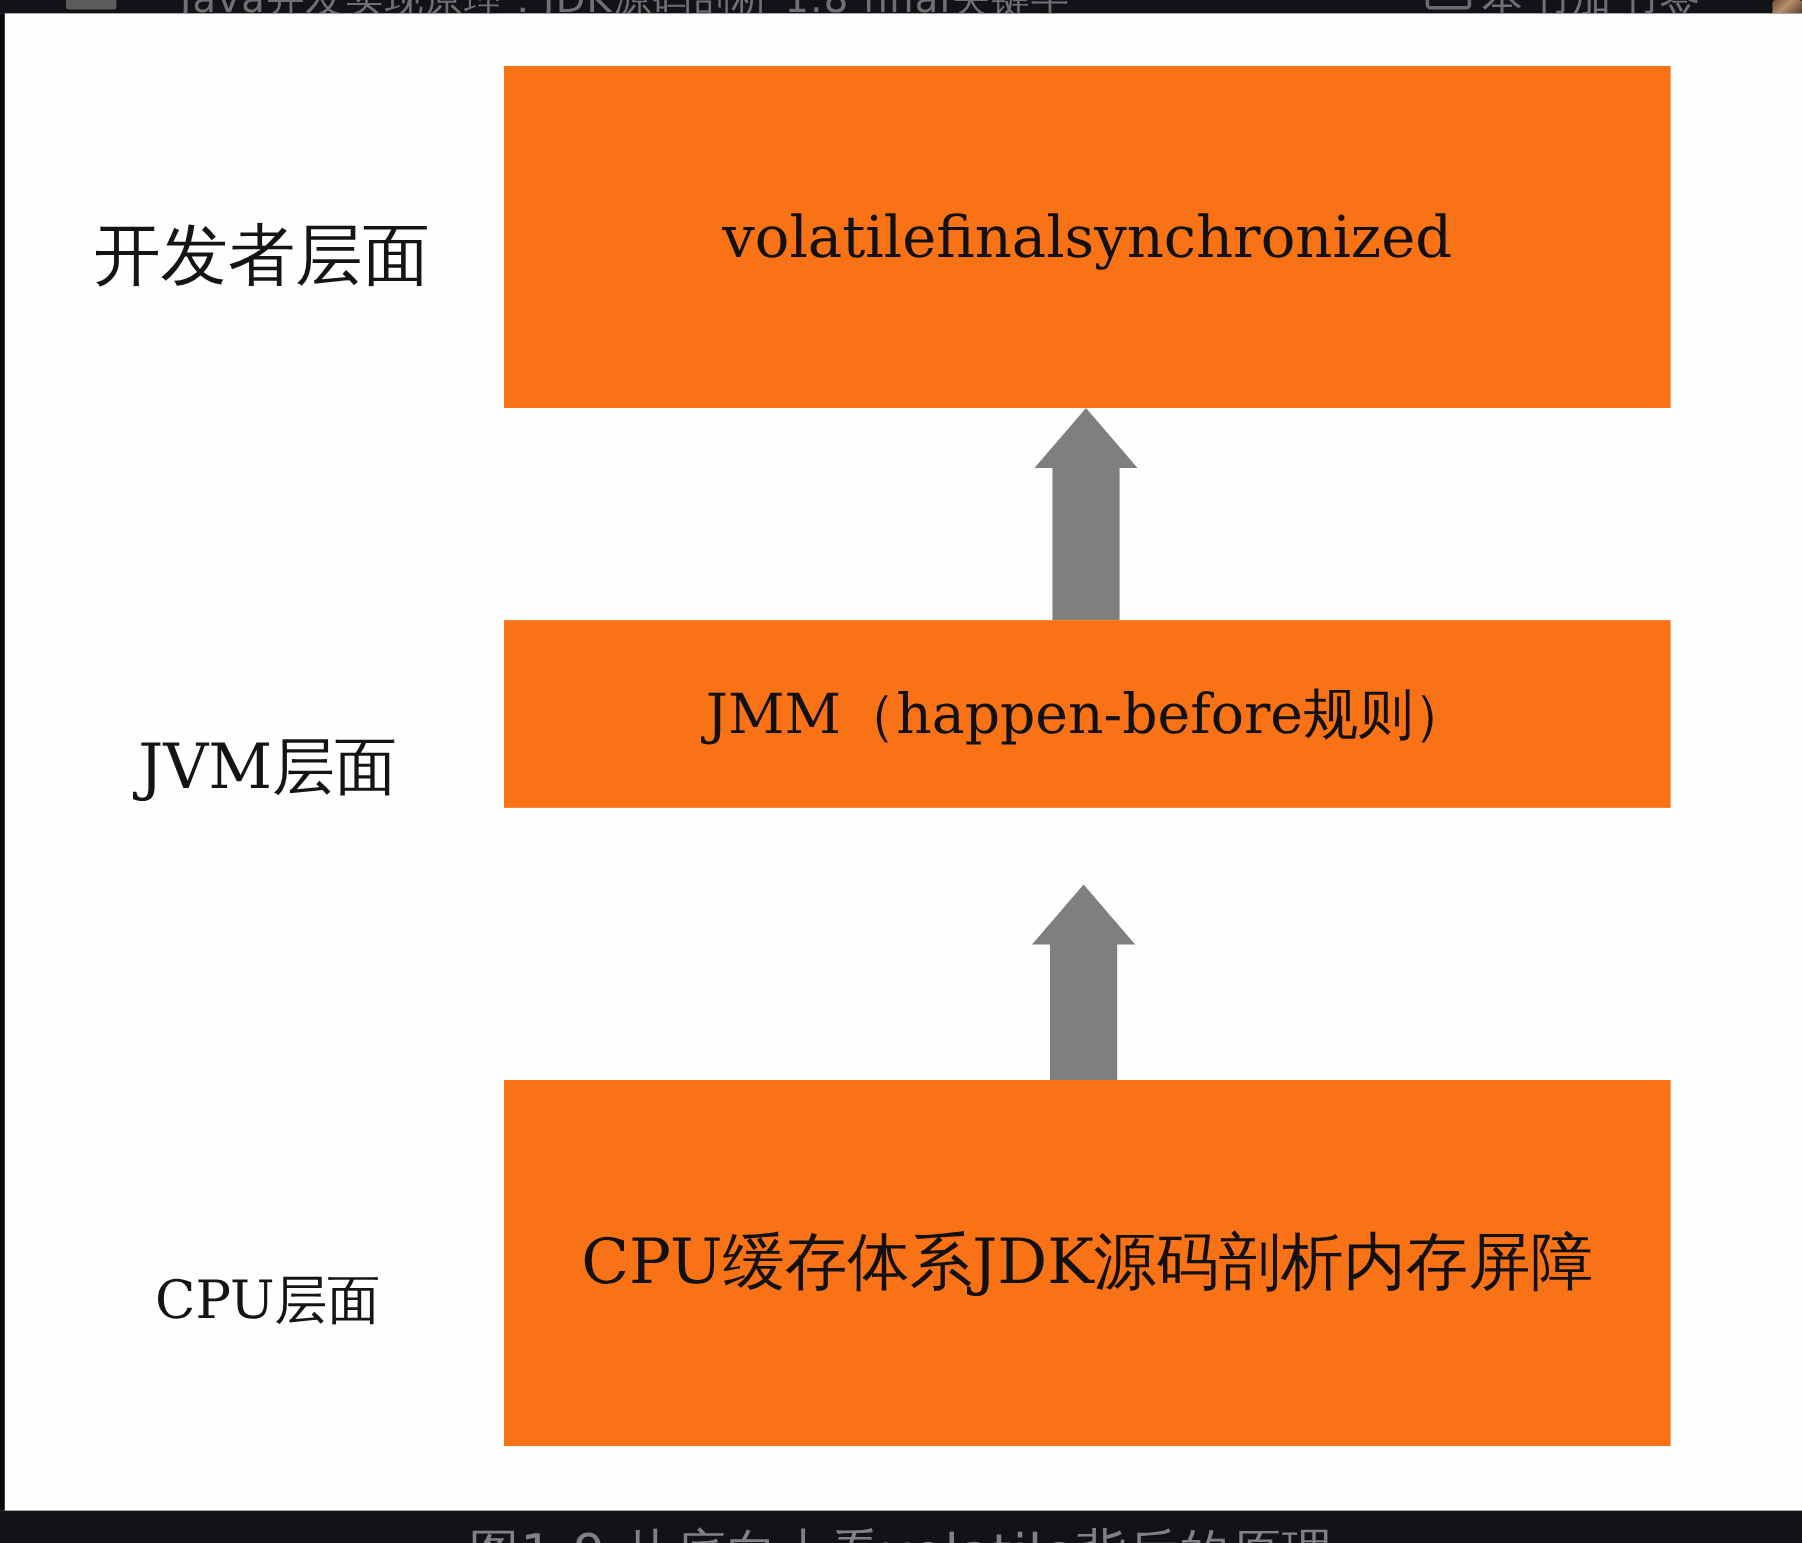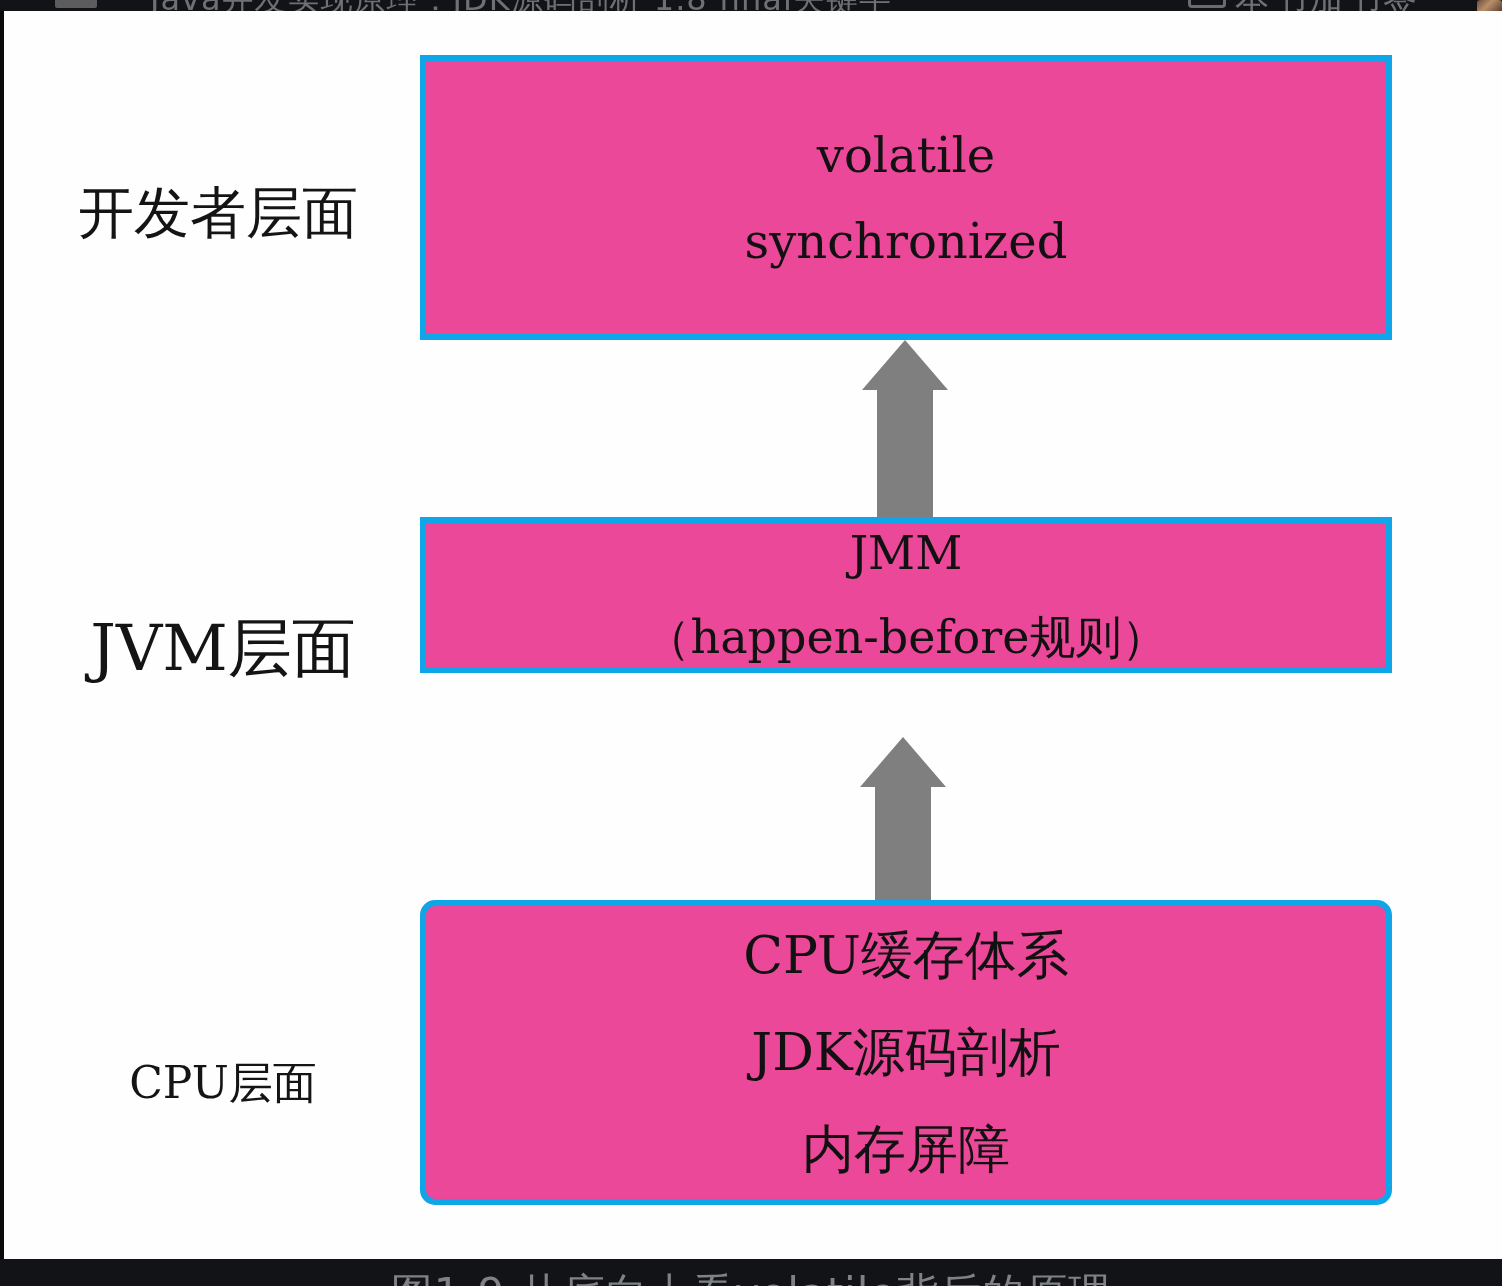--- a/index.html
+++ b/index.html
@@ -44,37 +44,37 @@
     position:absolute; left:0; top:11px; width:1502px; height:1248px;
     background:#fefefe;
   }
   .left-strip {
     position:absolute; left:0; top:0; width:4px; height:1248px; background:#0a0a0a;
   }
 
   
   .layer-box {
     position:absolute; left:420px; width:972px;
-    border:6px solid #0ea5e9; background:#ec4899;
-    display:flex; flex-direction:column; justify-content:center; align-items:center;
+    border:6px solid #f97316; background:#f97316;
+    display:flex; justify-content:center; align-items:center;
   }
   .box-dev { top:44px;  height:285px; }
   .box-jvm { top:506px; height:156px; }
-  .box-cpu { top:889px; height:305px;border-radius:15px; }
+  .box-cpu { top:889px; height:305px; }
   .layer-box .line { color:#111111; text-align:center; white-space:nowrap; }
   .box-dev .line { font-size:48px; line-height:86px; }
   .box-jvm .line { font-size:46px; line-height:84px; }
   .box-cpu .line { font-size:52px; line-height:97px; }
 
   
   .layer-label {
     position:absolute; text-align:center; color:#141414; white-space:nowrap;
   }
   .label-dev { left:58px; top:165px;  width:320px; font-size:56px; }
-  .label-jvm { left:83px; top:594px;  width:280px; font-size:64px; }
+  .label-jvm { left:83px; top:594px;  width:280px; font-size:52px; }
   .label-cpu { left:83px; top:1043px; width:280px; font-size:44px; }
 
   
   .arrow { position:absolute; width:86px; }
   .arrow-1 { left:862px; top:329px; height:177px; }
   .arrow-2 { left:860px; top:726px; height:163px; }
   .arrow svg { display:block; width:100%; height:100%; }
 
   
   .bottombar {
@@ -97,20 +97,21 @@
   <div class="bookmark-label">本书加书签</div>
   <div class="avatar"></div>
 </div>
 
 <div class="page">
   <div class="left-strip"></div>
 
   <div class="layer-label label-dev">开发者层面</div>
   <div class="layer-box box-dev">
     <div class="line">volatile</div>
+    <div class="line">final</div>
     <div class="line">synchronized</div>
   </div>
 
   <div class="arrow arrow-1">
     <svg viewBox="0 0 86 177" preserveAspectRatio="none">
       <polygon points="43,0 86,50 71,50 71,177 15,177 15,50 0,50" fill="#7f7f7f"></polygon>
     </svg>
   </div>
 
   <div class="layer-label label-jvm">JVM层面</div>

